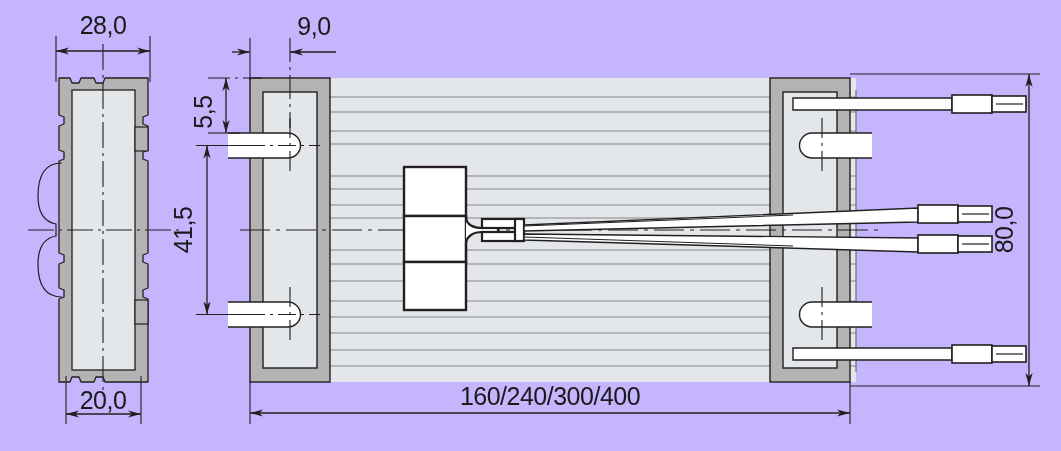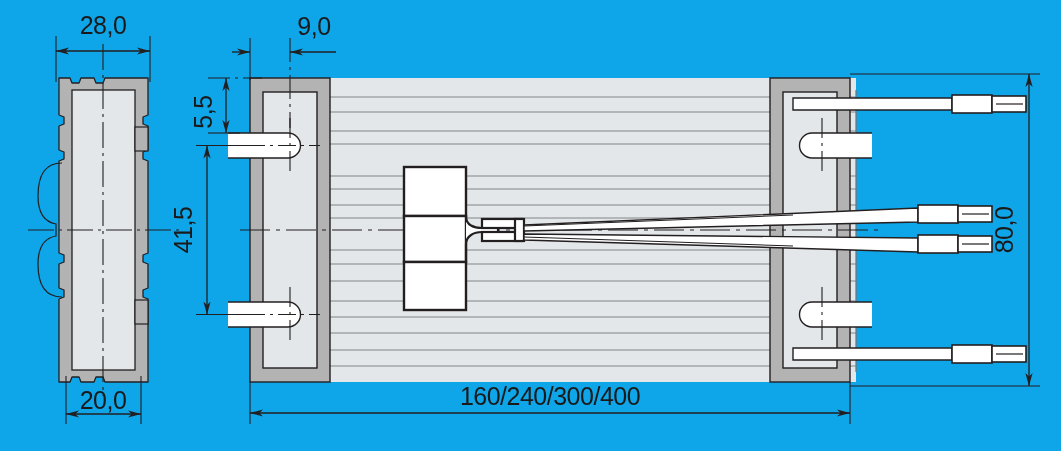--- a/index.html
+++ b/index.html
@@ -7,21 +7,21 @@
     padding: 0;
     background: #ffffff;
   }
   body {
     font-family: "Liberation Sans", sans-serif;
   }
   #drawing-root {
     position: relative;
     width: 1061px;
     height: 451px;
-    background: #0ea5e9;
+    background: #c4b5fd;
     overflow: hidden;
   }
   #drawing-svg {
     display: block;
     width: 1061px;
     height: 451px;
   }
   .dim-text {
     font-family: "Liberation Sans", sans-serif;
     font-size: 25px;

